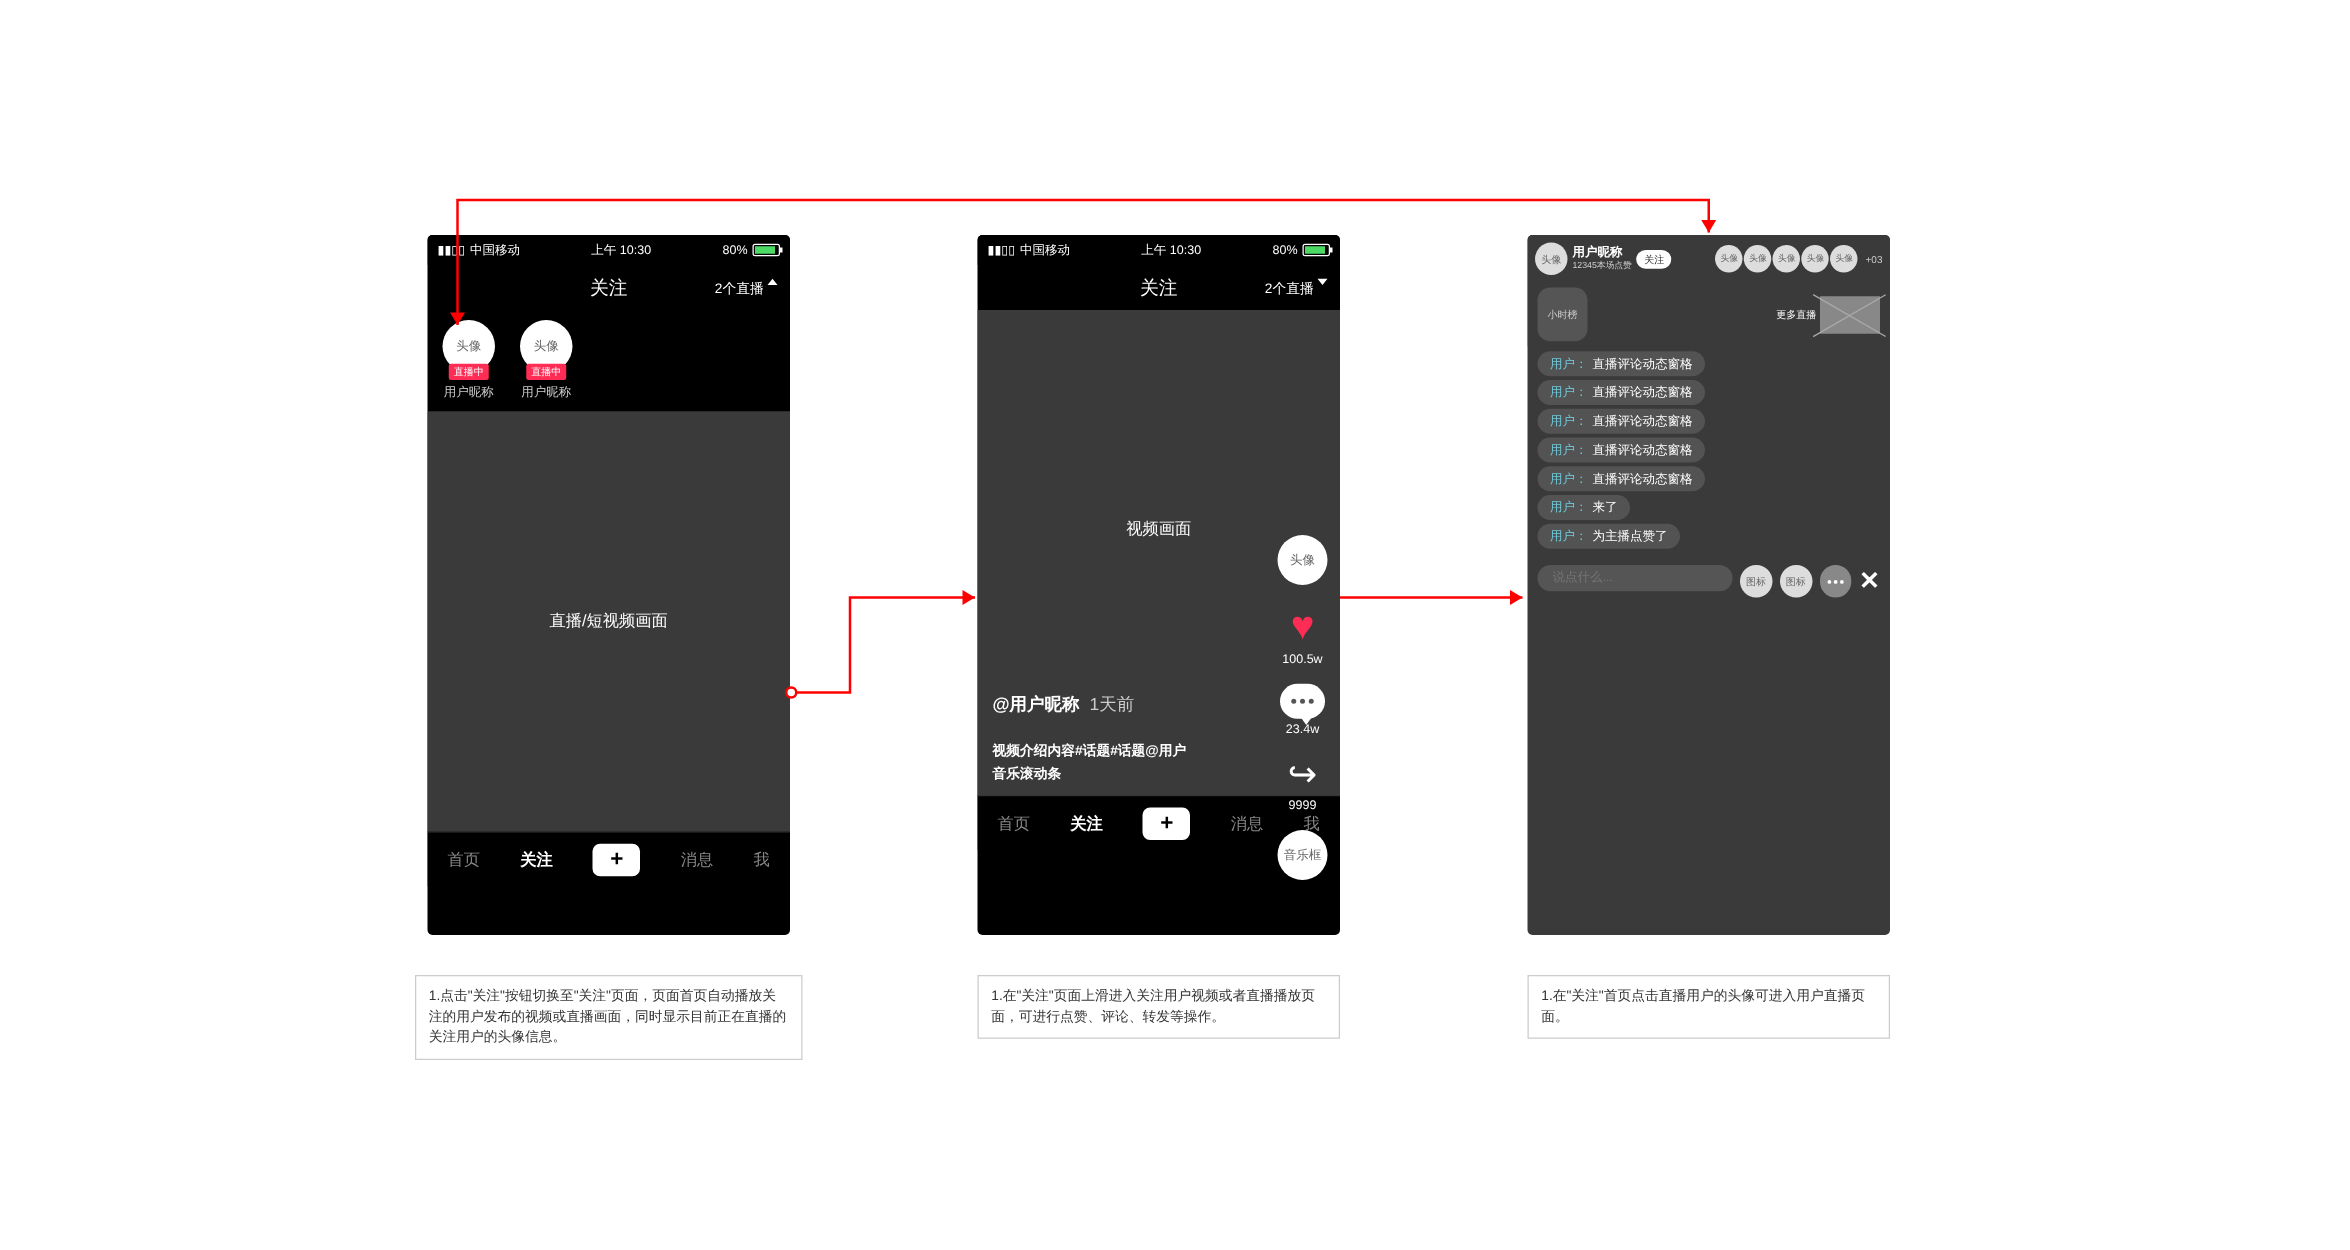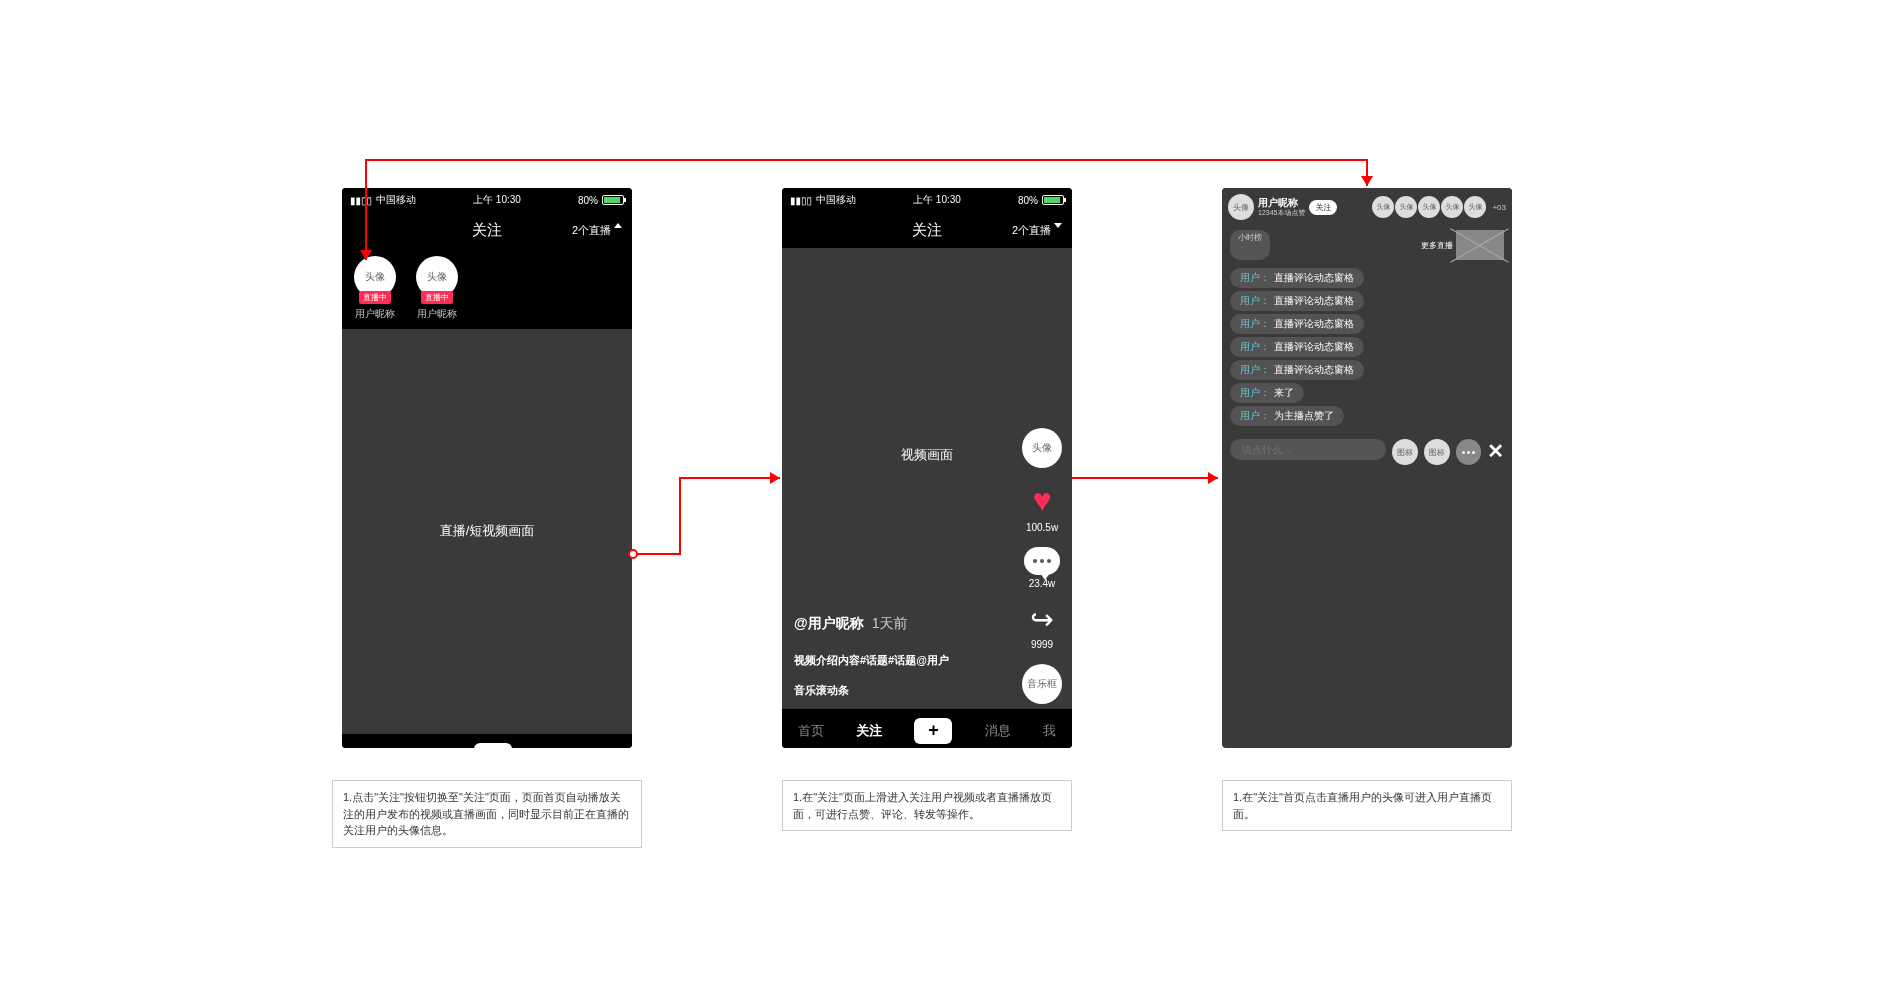--- a/index.html
+++ b/index.html
@@ -16,55 +16,55 @@
 .nav-title{font-size:15px;font-weight:500}
 .nav-right{position:absolute;right:10px;font-size:11px;display:flex;align-items:flex-start;gap:3px}
 .arrow-up{width:0;height:0;border-left:4px solid transparent;border-right:4px solid transparent;border-bottom:5px solid #fff}
 .arrow-down{width:0;height:0;border-left:4px solid transparent;border-right:4px solid transparent;border-top:5px solid #fff}
 .avatar-row{display:flex;gap:20px;padding:8px 12px}
 .avatar-item{display:flex;flex-direction:column;align-items:center;gap:3px}
 .avatar-circle{width:42px;height:42px;border-radius:50%;background:#fff;color:#666;display:flex;align-items:center;justify-content:center;font-size:10px;position:relative}
 .live-badge{position:absolute;bottom:-6px;left:50%;transform:translateX(-50%);background:#ff2d55;color:#fff;font-size:8px;padding:1px 4px;border-radius:2px;white-space:nowrap}
 .avatar-name{font-size:10px;color:#ccc;margin-top:6px}
 .video-area{background:#3a3a3a;display:flex;align-items:center;justify-content:center;color:#fff;font-size:13px;position:relative}
-.phone1 .video-area{height:404px}
-.phone2 .video-area{height:460px;align-items:stretch;padding:0}
+.phone1 .video-area{height:336px}
+.phone2 .video-area{height:388px;align-items:stretch;padding:0}
 .phone2 .video-center{position:absolute;top:45%;left:50%;transform:translate(-50%,-50%);font-size:13px}
 .side-actions{position:absolute;right:10px;top:180px;display:flex;flex-direction:column;align-items:center;gap:14px}
 .side-item{display:flex;flex-direction:column;align-items:center;gap:3px}
 .side-circle{width:40px;height:40px;border-radius:50%;background:#fff;color:#666;display:flex;align-items:center;justify-content:center;font-size:10px}
 .heart-icon{font-size:32px;color:#ff2d55}
 .side-count{font-size:10px;color:#fff}
 .comment-icon{width:36px;height:28px;background:#fff;border-radius:14px;position:relative;display:flex;align-items:center;justify-content:center;gap:3px}
 .comment-icon:before{content:'';position:absolute;bottom:-5px;right:10px;width:0;height:0;border-left:5px solid transparent;border-right:5px solid transparent;border-top:7px solid #fff}
 .comment-icon .dot{width:4px;height:4px;border-radius:50%;background:#555}
 .share-icon{font-size:28px;color:#fff}
 .bottom-info{position:absolute;bottom:10px;left:12px;right:12px}
 .username-time{display:flex;gap:8px}
 .username{font-size:14px;font-weight:600}
 .time{font-size:14px;color:#ccc}
 .caption{font-size:11px;margin-top:20px;font-weight:600}
-.music{font-size:11px;margin-top:15px;font-weight:600}
+.music{font-size:11px;margin-top:3px;font-weight:600}
 .tab-bar{height:44px;display:flex;align-items:center;justify-content:space-around;background:#000;border-top:1px solid #333}
 .tab-item{color:#888;font-size:13px}
 .tab-item.active{color:#fff;font-weight:600}
 .add-btn{width:38px;height:26px;background:#fff;border-radius:6px;color:#000;display:flex;align-items:center;justify-content:center;font-size:18px;font-weight:700;position:relative}
 .add-btn:before{content:'';position:absolute;left:-3px;top:2px;width:6px;height:22px;background:#25f4ee;border-radius:6px;z-index:-1}
 .add-btn:after{content:'';position:absolute;right:-3px;top:2px;width:6px;height:22px;background:#fe2c55;border-radius:6px;z-index:-1}
 .phone3 .top-header{display:flex;align-items:center;padding:6px;gap:4px;background:#3a3a3a}
 .phone3 .host-avatar{width:26px;height:26px;border-radius:50%;background:#ddd;color:#666;display:flex;align-items:center;justify-content:center;font-size:8px;flex-shrink:0}
 .phone3 .host-info{display:flex;flex-direction:column;line-height:1.2}
 .phone3 .host-name{font-size:10px;font-weight:600}
 .phone3 .host-sub{font-size:7px;color:#ccc}
 .phone3 .follow-btn{background:#fff;color:#333;font-size:8px;padding:2px 6px;border-radius:8px}
 .phone3 .viewer-list{display:flex;gap:1px;margin-left:auto}
 .phone3 .viewer-circle{width:22px;height:22px;border-radius:50%;background:#ddd;color:#666;display:flex;align-items:center;justify-content:center;font-size:7px;flex-shrink:0}
 .phone3 .viewer-count{font-size:8px;color:#ccc;align-self:center;margin-left:2px}
 .phone3 .sub-row{display:flex;justify-content:space-between;padding:4px 8px;background:#3a3a3a;font-size:8px}
-.phone3 .pill{background:#555;padding:2px 8px;border-radius:10px;color:#ccc}
+.phone3 .pill{background:#555;padding:16px 8px;border-radius:10px;color:#ccc}
 .phone3 .more-live{display:flex;align-items:center;gap:3px}
 .phone3 .more-box{width:48px;height:30px;background:#888;position:relative}
 .phone3 .more-box:before,.phone3 .more-box:after{content:'';position:absolute;background:#aaa;height:1px;width:140%}
 .phone3 .more-box:before{top:50%;left:-20%;transform:rotate(30deg)}
 .phone3 .more-box:after{top:50%;left:-20%;transform:rotate(-30deg)}
 .phone3 .live-area{flex:1;display:flex;align-items:center;justify-content:center;font-size:13px}
 .phone3 .comment-area{padding:4px 8px;max-height:170px;overflow:hidden}
 .phone3 .comment-line{display:inline-flex;background:rgba(100,100,100,.6);border-radius:10px;padding:3px 10px;font-size:10px;margin-bottom:3px;align-items:center;gap:4px}
 .phone3 .comment-user{color:#6ec8d8}
 .phone3 .comment-text{color:#fff}

